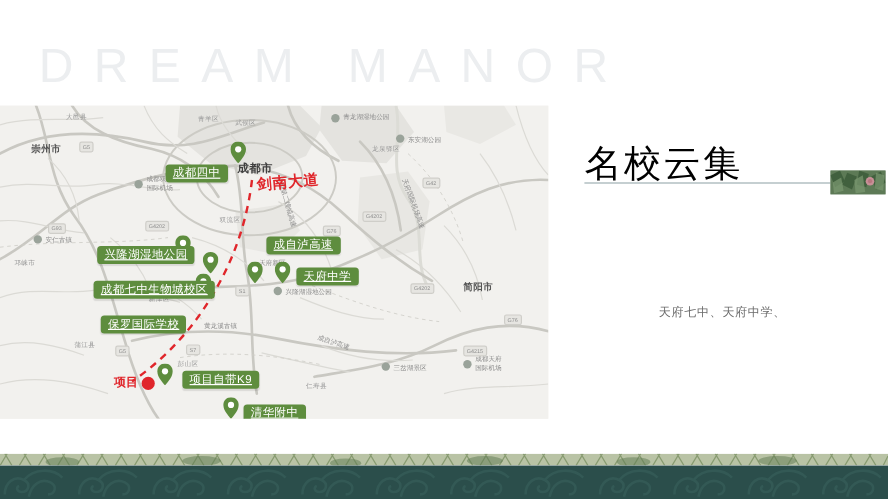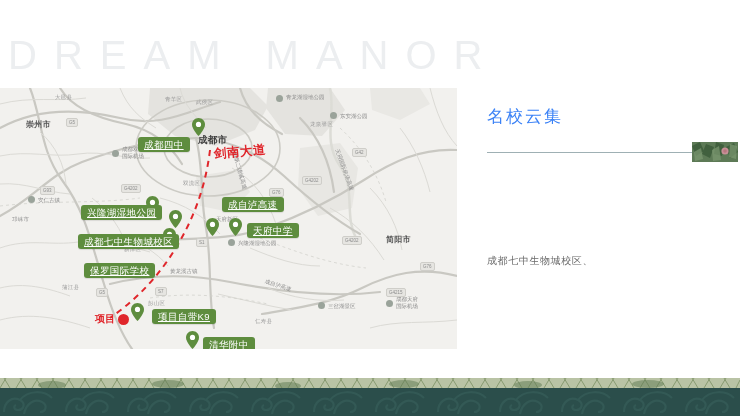--- a/index.html
+++ b/index.html
@@ -13,20 +13,21 @@
     overflow: hidden;
     font-family: "Liberation Sans", "DejaVu Sans", sans-serif;
     position: relative;
   }
 
   .slide {
     position: absolute;
     inset: 0;
     background: #ffffff;
     overflow: hidden;
+    text-align: center;
   }
 
   
   .watermark {
     position: absolute;
     left: 8px;
     top: 28px;
     width: 540px;
     height: 54px;
     font-size: 40px;
@@ -153,23 +154,23 @@
   .pin {
     position: absolute;
     width: 13px;
     height: 18px;
   }
 
   
   .title {
     position: absolute;
     left: 487px;
-    top: 105px;
-    font-size: 17px;
-    color: #3b82f6;
+    top: 116px;
+    font-size: 31px;
+    color: #000000;
     letter-spacing: 2px;
     font-weight: 400;
     white-space: nowrap;
   }
   .divider {
     position: absolute;
     left: 487px;
     top: 152px;
     width: 205px;
     height: 1px;
@@ -412,21 +413,21 @@
         <path d="M2 10 L9 6 L11 17 L3 19 Z"></path>
           <path d="M20 8 L27 4 L29 18 L21 19 Z"></path>
         <path d="M38 2 L45 4 L44 17 L37 15 Z"></path>
       </g>
       <circle cx="33" cy="9" r="3.6" fill="#c78f96"></circle>
       <circle cx="33" cy="9" r="1.8" fill="#b9767f"></circle>
     </svg>
   </div>
 
   <div class="body-list">
-    <div class="body-line">成都七中生物城校区、</div>
+    <div class="body-line">天府七中、天府中学、</div>
   </div>
 
   <div class="foliage-strip">
     <svg width="740" height="10" viewBox="0 0 740 10" preserveAspectRatio="none">
       <rect width="740" height="10" fill="#b9c3a5"></rect>
       <g stroke="#7f9468" stroke-width="1" opacity=".85">
         <path d="M0 10 L6 0 M10 10 L4 0 M16 10 L22 0 M26 10 L20 0 M32 10 L38 0 M42 10 L36 0 M48 10 L54 0 M58 10 L52 0 M64 10 L70 0 M74 10 L68 0 M80 10 L86 0 M90 10 L84 0 M96 10 L102 0 M106 10 L100 0 M112 10 L118 0 M122 10 L116 0 M128 10 L134 0 M138 10 L132 0 M144 10 L150 0 M154 10 L148 0 M160 10 L166 0 M170 10 L164 0 M176 10 L182 0 M186 10 L180 0 M192 10 L198 0 M202 10 L196 0 M208 10 L214 0 M218 10 L212 0 M224 10 L230 0 M234 10 L228 0 M240 10 L246 0 M250 10 L244 0 M256 10 L262 0 M266 10 L260 0 M272 10 L278 0 M282 10 L276 0 M288 10 L294 0 M298 10 L292 0 M304 10 L310 0 M314 10 L308 0 M320 10 L326 0 M330 10 L324 0 M336 10 L342 0 M346 10 L340 0 M352 10 L358 0 M362 10 L356 0 M368 10 L374 0 M378 10 L372 0 M384 10 L390 0 M394 10 L388 0 M400 10 L406 0 M410 10 L404 0 M416 10 L422 0 M426 10 L420 0 M432 10 L438 0 M442 10 L436 0 M448 10 L454 0 M458 10 L452 0 M464 10 L470 0 M474 10 L468 0 M480 10 L486 0 M490 10 L484 0 M496 10 L502 0 M506 10 L500 0 M512 10 L518 0 M522 10 L516 0 M528 10 L534 0 M538 10 L532 0 M544 10 L550 0 M554 10 L548 0 M560 10 L566 0 M570 10 L564 0 M576 10 L582 0 M586 10 L580 0 M592 10 L598 0 M602 10 L596 0 M608 10 L614 0 M618 10 L612 0 M624 10 L630 0 M634 10 L628 0 M640 10 L646 0 M650 10 L644 0 M656 10 L662 0 M666 10 L660 0 M672 10 L678 0 M682 10 L676 0 M688 10 L694 0 M698 10 L692 0 M704 10 L710 0 M714 10 L708 0 M720 10 L726 0 M730 10 L724 0 M736 10 L740 2"></path>
       </g>
       <g fill="#5f7a52" opacity=".5">
         <ellipse cx="52" cy="7" rx="14" ry="4"></ellipse>

